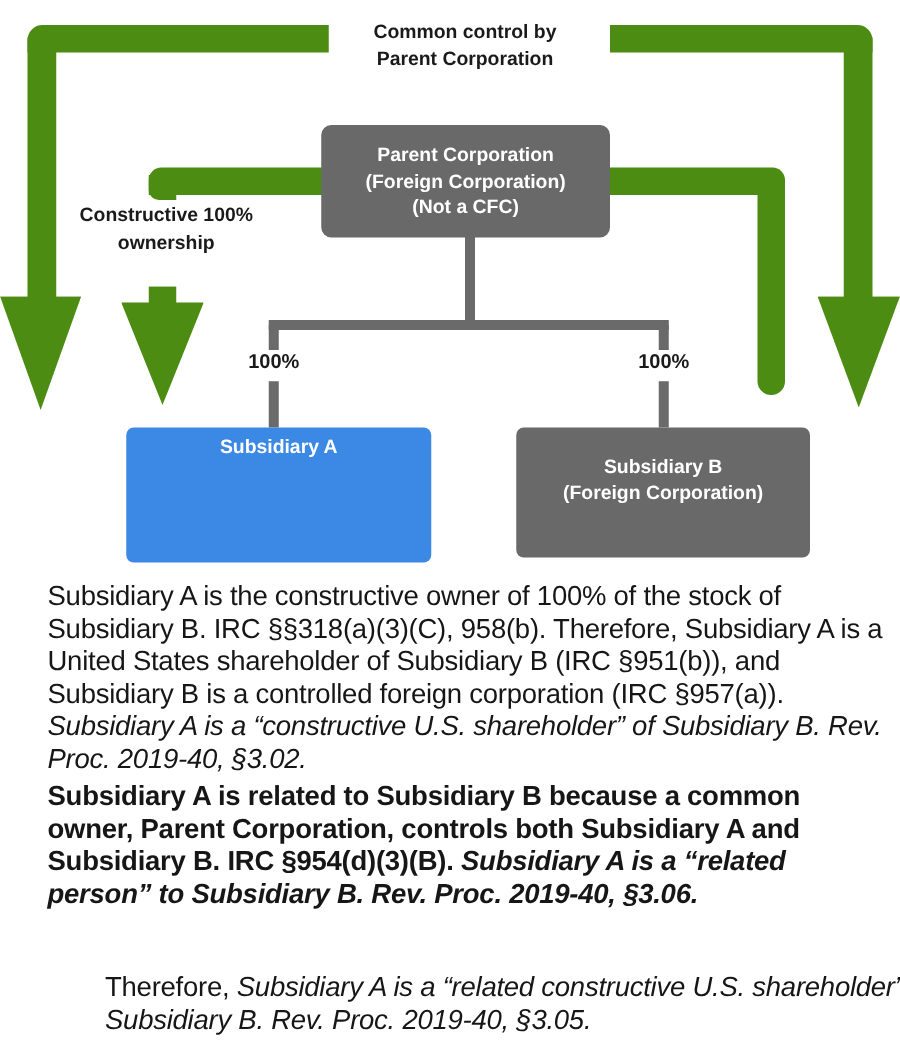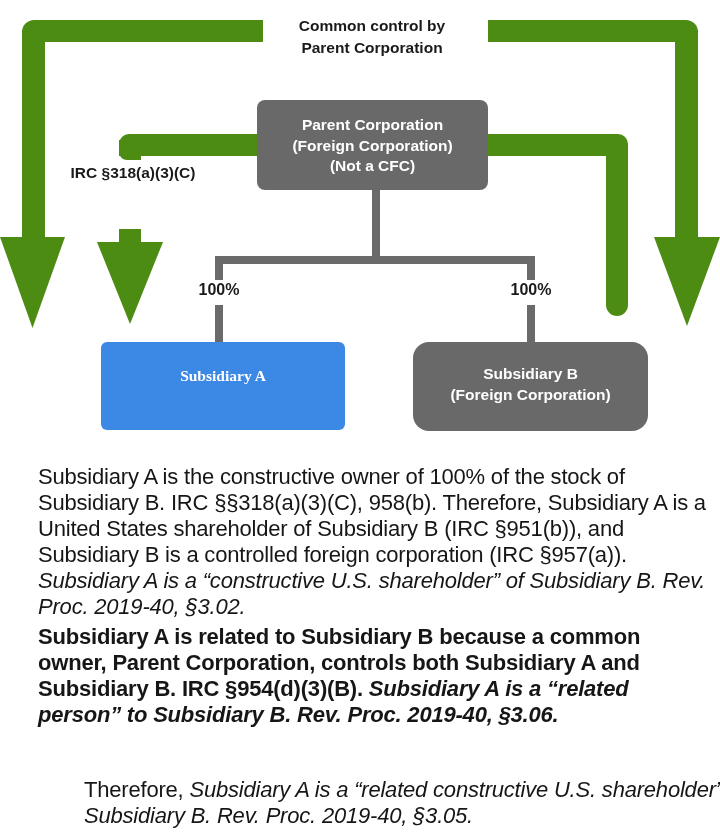--- a/index.html
+++ b/index.html
@@ -28,23 +28,23 @@
   .hbar{left:215px;top:256px;width:320px;height:8px;}
   .drop-left-a{left:215px;top:260px;width:8px;height:20px;}
   .drop-left-b{left:215px;top:305px;width:8px;height:37px;}
   .drop-right-a{left:527px;top:260px;width:8px;height:20px;}
   .drop-right-b{left:527px;top:305px;width:8px;height:37px;}
   
   .box{position:absolute;z-index:2;color:#fff;font-weight:bold;text-align:center;
     font-size:15.5px;line-height:20.5px;box-sizing:border-box;}
   .parent-box{left:257px;top:100px;width:231px;height:90px;border-radius:8px;
     background:var(--box-gray,#696969);padding-top:15px;}
-  .sub-a-box{left:101px;top:342px;width:244px;height:88px;border-radius:6px;
-    background:var(--box-blue,#3c88e5);padding-top:24px;font-family:Liberation Serif, serif;}
-  .sub-b-box{left:413px;top:342px;width:235px;height:89px;border-radius:16px;
+  .sub-a-box{left:101px;top:342px;width:244px;height:108px;border-radius:6px;
+    background:var(--box-blue,#3c88e5);padding-top:6px;}
+  .sub-b-box{left:413px;top:342px;width:235px;height:104px;border-radius:6px;
     background:var(--box-gray,#696969);padding-top:22px;}
   
   .dlabel{position:absolute;z-index:3;color:#1a1a1a;font-weight:bold;text-align:center;}
   .top-label{left:262px;top:1px;width:220px;font-size:15.5px;line-height:21.5px;margin-top:14px;}
   .left-label{left:33px;top:162px;width:200px;font-size:15.5px;line-height:22px;}
   .pct{font-size:16px;}
   .pct-left{left:189px;top:281px;width:60px;}
   .pct-right{left:501px;top:281px;width:60px;}
   
   .para{position:absolute;left:38px;width:672px;margin:0;z-index:3;
@@ -89,21 +89,22 @@
   <div class="box sub-b-box">
     <div>Subsidiary B</div>
     <div>(Foreign Corporation)</div>
   </div>
 
   <div class="dlabel top-label">
     <div>Common control by</div>
     <div>Parent Corporation</div>
   </div>
   <div class="dlabel left-label">
-    <div>IRC §318(a)(3)(C)</div>
+    <div>Constructive 100%</div>
+    <div>ownership</div>
   </div>
   <div class="dlabel pct pct-left">100%</div>
   <div class="dlabel pct pct-right">100%</div>
 
   <p class="para p1"><span>Subsidiary A is the constructive owner of 100% of the stock of Subsidiary B. IRC §§318(a)(3)(C), 958(b). Therefore, Subsidiary A is a United States shareholder of Subsidiary B (IRC §951(b)), and Subsidiary B is a controlled foreign corporation (IRC §957(a)). </span><span class="it">Subsidiary A is a “constructive U.S. shareholder” of Subsidiary B. Rev. Proc. 2019-40, §3.02.</span></p>
   <p class="para p2"><span>Subsidiary A is related to Subsidiary B because a common owner, Parent Corporation, controls both Subsidiary A and Subsidiary B. IRC §954(d)(3)(B). </span><span class="it">Subsidiary A is a “related person” to Subsidiary B. Rev. Proc. 2019-40, §3.06.</span></p>
   <p class="para p3"><span>Therefore, </span><span class="it">Subsidiary A is a “related constructive U.S. shareholder” of Subsidiary B. Rev. Proc. 2019-40, §3.05.</span></p>
 
 </div>
 

